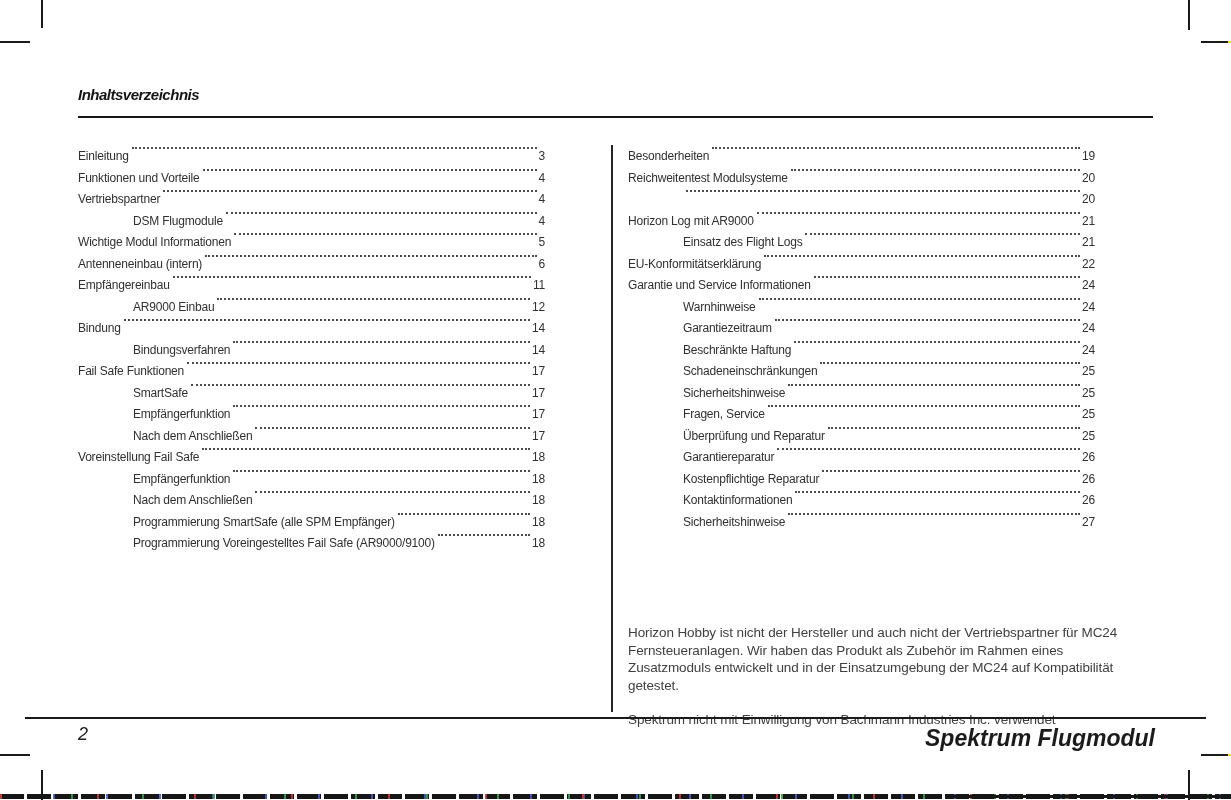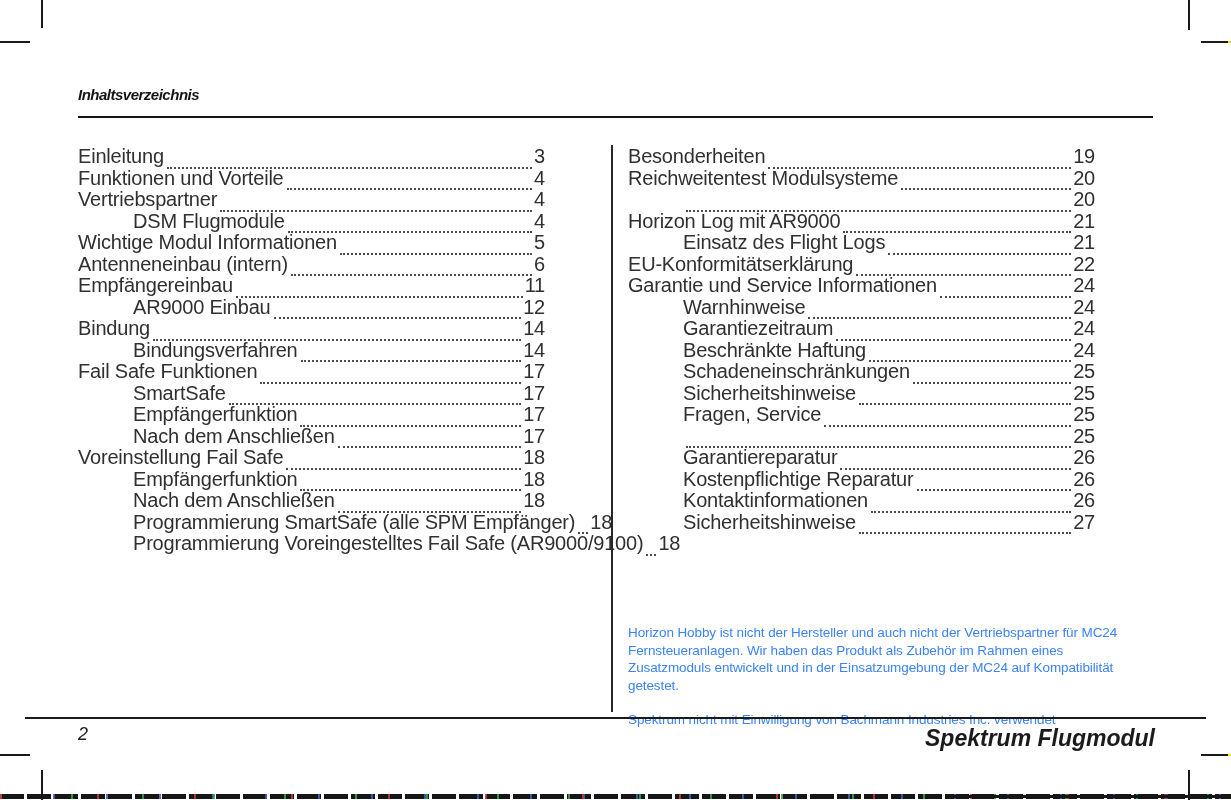--- a/index.html
+++ b/index.html
@@ -17,34 +17,34 @@
     font-size:15px; font-weight:bold; font-style:italic;
     letter-spacing:-0.5px; color:#151515; white-space:nowrap;
   }
   .title-rule { position:absolute; left:78px; top:116px; width:1075px; height:2px; background:#151515; }
   
   .toc-col { position:absolute; top:146px; width:467px; }
   .toc-col.left  { left:78px; }
   .toc-col.right { left:628px; }
   .col-divider { position:absolute; left:611px; top:145px; width:1.5px; height:567px; background:#262626; }
   .toc-row {
-    display:flex; align-items:flex-end;
+    display:flex; align-items:flex-start;
     height:21.5px; line-height:21.5px;
-    font-size:20px; letter-spacing:-0.2px; color:#303030;
+    font-size:12px; letter-spacing:-0.2px; color:#303030;
   }
   .toc-row.indent { padding-left:55px; }
   .toc-label { white-space:nowrap; }
   .toc-leader {
     flex:1 1 auto; height:0; margin:0 2px 0 3px;
     border-bottom:2px dotted #4c4c4c; transform:translateY(1px);
     min-width:10px;
   }
   .toc-page { white-space:nowrap; }
   
-  .notes { position:absolute; left:628px; top:624px; width:500px; font-size:13.5px; line-height:17.5px; color:#3b82f6; letter-spacing:-0.1px; }
+  .notes { position:absolute; left:628px; top:624px; width:500px; font-size:13.5px; line-height:17.5px; color:#404040; letter-spacing:-0.1px; }
   .notes p { margin:0 0 17px 0; }
   .notes p:last-child { margin-bottom:0; }
   
   .footer-rule { position:absolute; left:25px; top:717px; width:1181px; height:1.5px; background:#1a1a1a; }
   .footer-page-number { position:absolute; left:78px; top:724px; font-size:18px; font-style:italic; color:#222; }
   .footer-doc-title { position:absolute; right:76px; top:725px; font-size:23px; font-style:italic; font-weight:bold; color:#1b1b1b; }
   
   .reg-strip {
     position:absolute; left:0; top:794px; width:1231px; height:5px;
     background:
@@ -231,20 +231,21 @@
         <span class="toc-label">Sicherheitshinweise</span>
         <span class="toc-leader"></span>
         <span class="toc-page">25</span>
       </div>
       <div class="toc-row indent">
         <span class="toc-label">Fragen, Service</span>
         <span class="toc-leader"></span>
         <span class="toc-page">25</span>
       </div>
       <div class="toc-row indent">
+        <span class="toc-label">Überprüfung und Reparatur</span>
         <span class="toc-leader"></span>
         <span class="toc-page">25</span>
       </div>
       <div class="toc-row indent">
         <span class="toc-label">Garantiereparatur</span>
         <span class="toc-leader"></span>
         <span class="toc-page">26</span>
       </div>
       <div class="toc-row indent">
         <span class="toc-label">Kostenpflichtige Reparatur</span>

